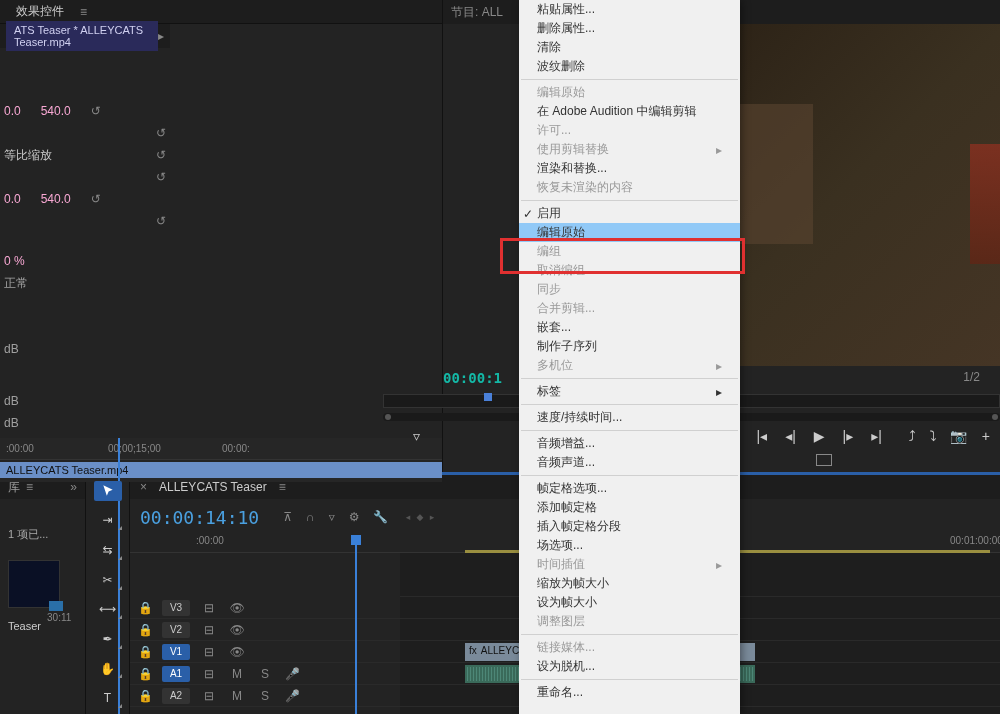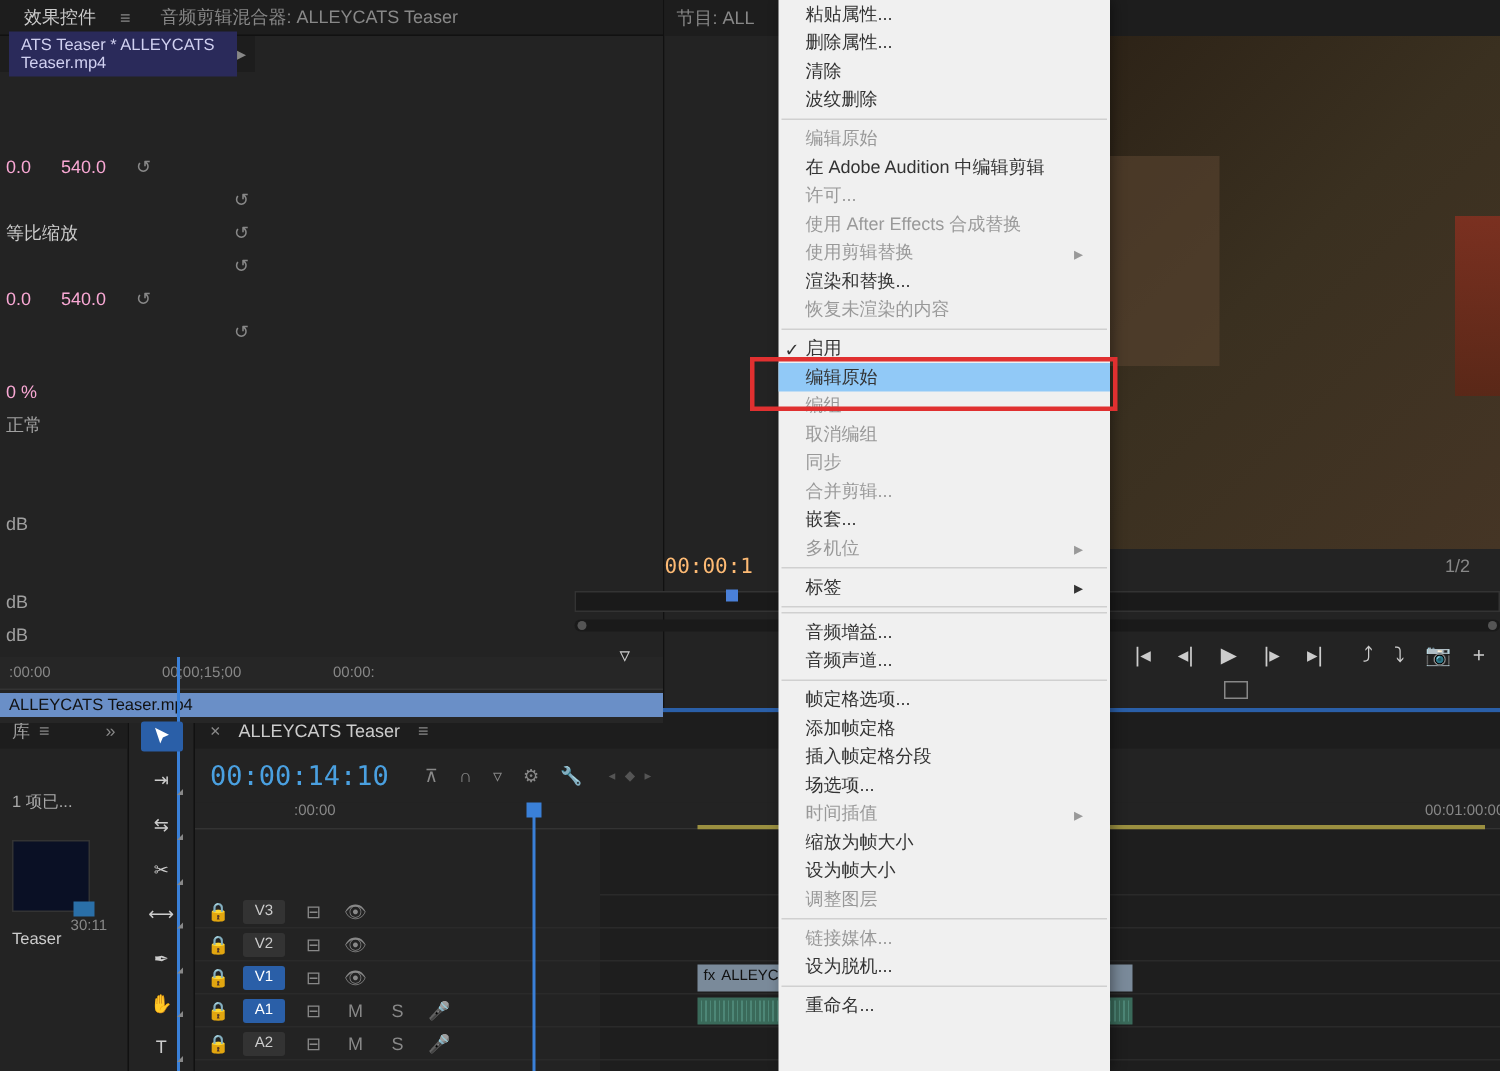--- a/index.html
+++ b/index.html
@@ -33,21 +33,21 @@
 
 .source-bottom { margin-top: auto; padding: 4px 8px; text-align: right; color: #888; }
 
 
 .program-area { flex: 1; background: #232323; position: relative; }
 .program-header { height: 24px; padding: 0 8px; display: flex; align-items: center; background: #1d1d1d; color: #888; }
 .program-video { position: absolute; top: 24px; left: 230px; right: 0; height: 342px; background: linear-gradient(135deg, #2a2015, #3a3020, #453525); }
 .program-video::before { content: ""; position: absolute; left: 40px; top: 80px; width: 100px; height: 140px; background: #5a4530; opacity: 0.6; }
 .program-video::after { content: ""; position: absolute; right: 0; top: 120px; width: 30px; height: 120px; background: linear-gradient(180deg, #8a3020, #602515); opacity: 0.8; }
 
-.program-timecode { position: absolute; left: 0; top: 370px; color: #fdba74; font-family: monospace; font-size: 14px; }
+.program-timecode { position: absolute; left: 0; top: 370px; color: #14b8a6; font-family: monospace; font-size: 14px; font-weight: bold; }
 .program-scale { position: absolute; right: 20px; top: 370px; color: #888; }
 .program-scrubber { position: absolute; top: 394px; left: -60px; right: 0; height: 14px; background: #1a1a1a; border: 1px solid #333; }
 .scrubber-handle { position: absolute; left: 100px; top: -2px; width: 8px; height: 8px; background: #4a80d8; }
 .zoom-bar { position: absolute; top: 413px; left: -60px; right: 0; height: 8px; background: #1a1a1a; border-radius: 4px; }
 .zoom-bar::before { content: ""; position: absolute; left: 2px; top: 1px; width: 6px; height: 6px; background: #555; border-radius: 50%; }
 .zoom-bar::after { content: ""; position: absolute; right: 2px; top: 1px; width: 6px; height: 6px; background: #555; border-radius: 50%; }
 
 .transport { position: absolute; top: 428px; left: 150px; right: 0; display: flex; align-items: center; gap: 18px; justify-content: center; color: #ccc; font-size: 14px; }
 .transport .btn { cursor: pointer; }
 .transport .marker-btn { position: absolute; left: -180px; }
@@ -113,21 +113,20 @@
 svg { width: 14px; height: 14px; }
 </style>
 </head>
 <body>
 
 <div class="top-area">
   <div class="effects-panel">
     <div class="effects-header">
       <span class="tab">效果控件</span>
       <span class="menu-icon">≡</span>
-      <span class="audio-mixer-label">音频剪辑混合器: ALLEYCATS Teaser</span>
     </div>
     <div style="display:flex;flex-direction:column;">
       <div style="width:170px; position:relative;">
         <div class="source-header">
           <div class="source-tab">
             <span>ATS Teaser * ALLEYCATS Teaser.mp4</span>
           </div>
           <span class="source-marker">▸</span>
         </div>
         <div class="params">
@@ -367,48 +366,49 @@
 
 <div class="context-menu">
   <div class="cm-item">粘贴属性...</div>
   <div class="cm-item">删除属性...</div>
   <div class="cm-item">清除</div>
   <div class="cm-item">波纹删除</div>
   <div class="cm-sep"></div>
   <div class="cm-item disabled">编辑原始</div>
   <div class="cm-item">在 Adobe Audition 中编辑剪辑</div>
   <div class="cm-item disabled">许可...</div>
-  <div class="cm-item disabled">使用 After Effects 合成替换</div>
   <div class="cm-item disabled">
       <span>使用剪辑替换</span>
       <span class="arrow">▸</span>
     </div>
   <div class="cm-item">渲染和替换...</div>
   <div class="cm-item disabled">恢复未渲染的内容</div>
   <div class="cm-sep"></div>
   <div class="cm-item" style="position:relative;">
       <span class="check">✓</span>
       <span>启用</span>
     </div>
   <div class="cm-item highlighted">编辑原始</div>
   <div class="cm-item disabled">编组</div>
   <div class="cm-item disabled">取消编组</div>
   <div class="cm-item disabled">同步</div>
   <div class="cm-item disabled">合并剪辑...</div>
   <div class="cm-item">嵌套...</div>
+  <div class="cm-item">制作子序列</div>
   <div class="cm-item disabled">
       <span>多机位</span>
       <span class="arrow">▸</span>
     </div>
   <div class="cm-sep"></div>
   <div class="cm-item">
       <span>标签</span>
       <span class="arrow">▸</span>
     </div>
   <div class="cm-sep"></div>
+  <div class="cm-item">速度/持续时间...</div>
   <div class="cm-sep"></div>
   <div class="cm-item">音频增益...</div>
   <div class="cm-item">音频声道...</div>
   <div class="cm-sep"></div>
   <div class="cm-item">帧定格选项...</div>
   <div class="cm-item">添加帧定格</div>
   <div class="cm-item">插入帧定格分段</div>
   <div class="cm-item">场选项...</div>
   <div class="cm-item disabled">
       <span>时间插值</span>

